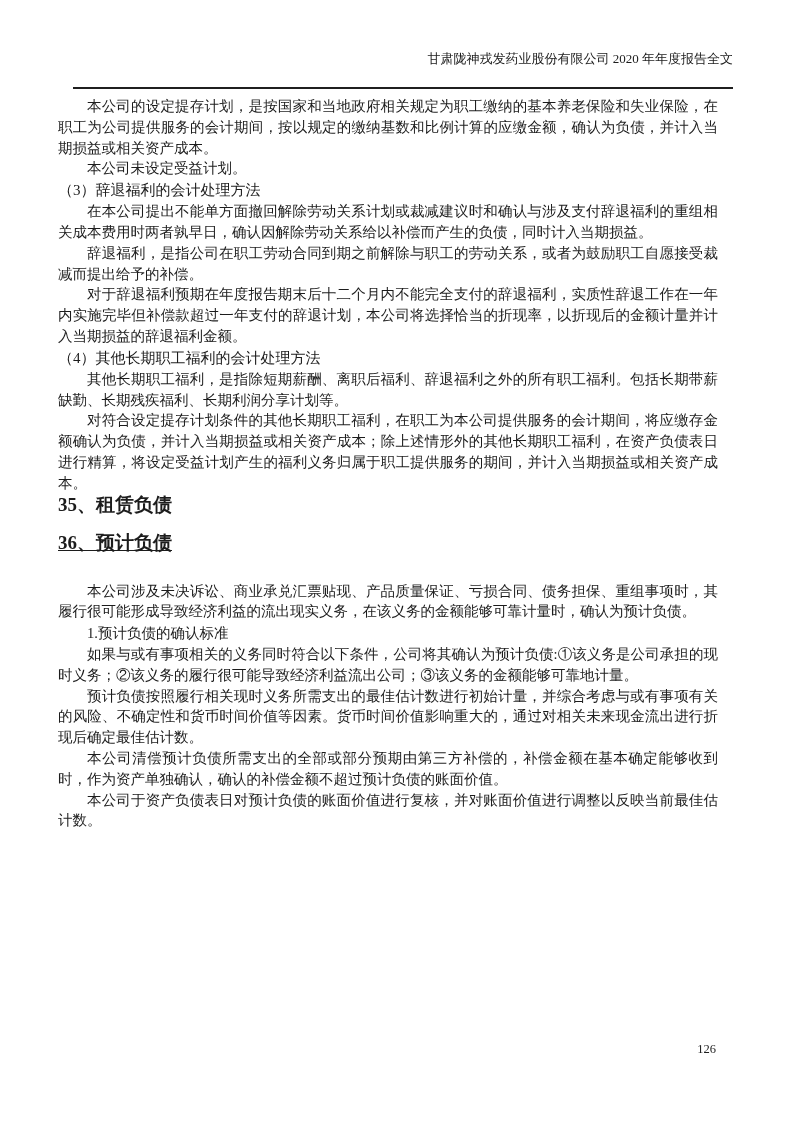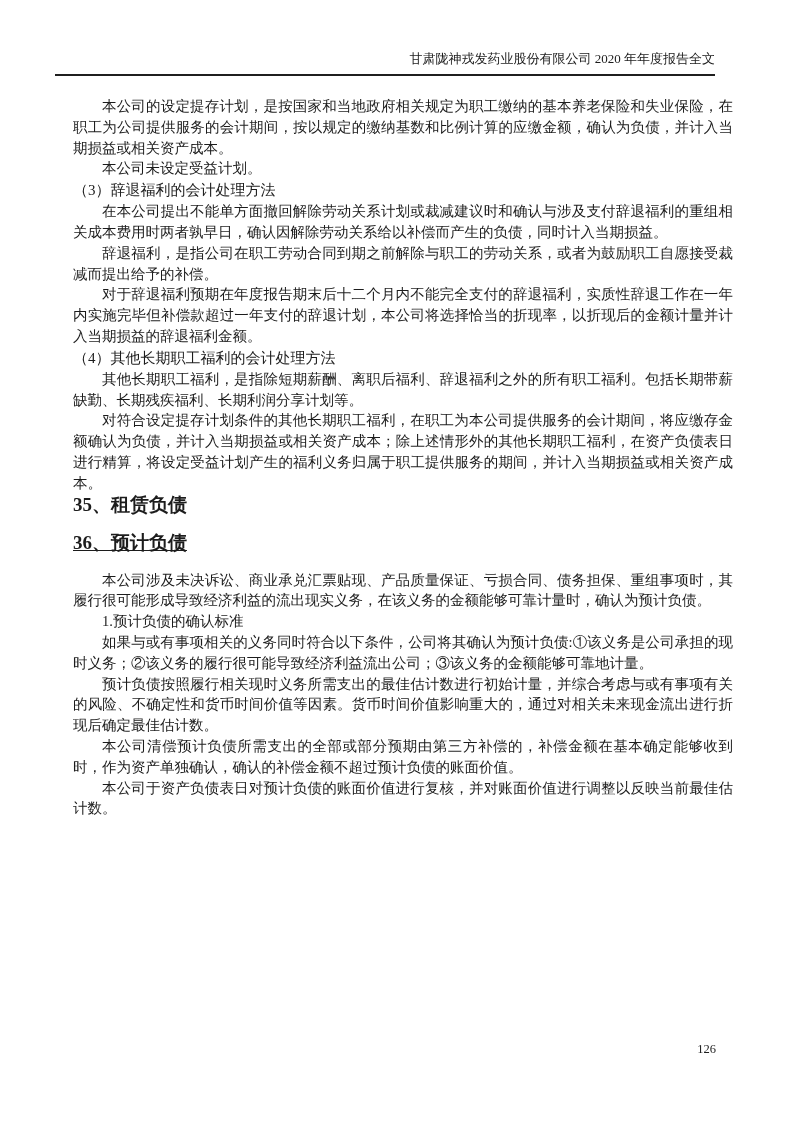--- a/index.html
+++ b/index.html
@@ -12,32 +12,32 @@
     width: 793px;
     height: 1122px;
     background: #ffffff;
     overflow: hidden;
     font-family: "Liberation Serif", "DejaVu Serif", serif;
     color: #1c1c1c;
   }
   .header {
     position: absolute;
     top: 50px;
-    left: 55px;
+    left: 73px;
     width: 660px;
     text-align: right;
     font-size: 13px;
     line-height: 18px;
-    padding-bottom: 6px;
+    padding-bottom: 19px;
     border-bottom: 2px solid #1f1f1f;
   }
   .doc-body {
     position: absolute;
     top: 96px;
-    left: 73px;
+    left: 58px;
     width: 660px;
     display: flex;
     flex-direction: column;
     font-size: 14.5px;
     line-height: 20.8px;
   }
   .doc-body p, .doc-body h3 {
     margin: 0;
     padding: 0;
   }
@@ -53,21 +53,21 @@
     line-height: 22px;
     margin: 42px 0 19px 0;
   }
   .h-num {
     font-size: 19px;
     font-weight: bold;
     line-height: 22px;
     margin: 42px 0 0 0;
   }
   .h-num + .h-num { margin-top: 16px; text-decoration: underline; }
-  .h-num + .para { margin-top: 16px; }
+  .h-num + .para { margin-top: 28px; font-family: Liberation Mono, monospace; }
   .page-number {
     position: absolute;
     top: 1041px;
     right: 77px;
     font-size: 12.5px;
     line-height: 16px;
     margin-left: 15px;
   }
 </style>
 </head>

